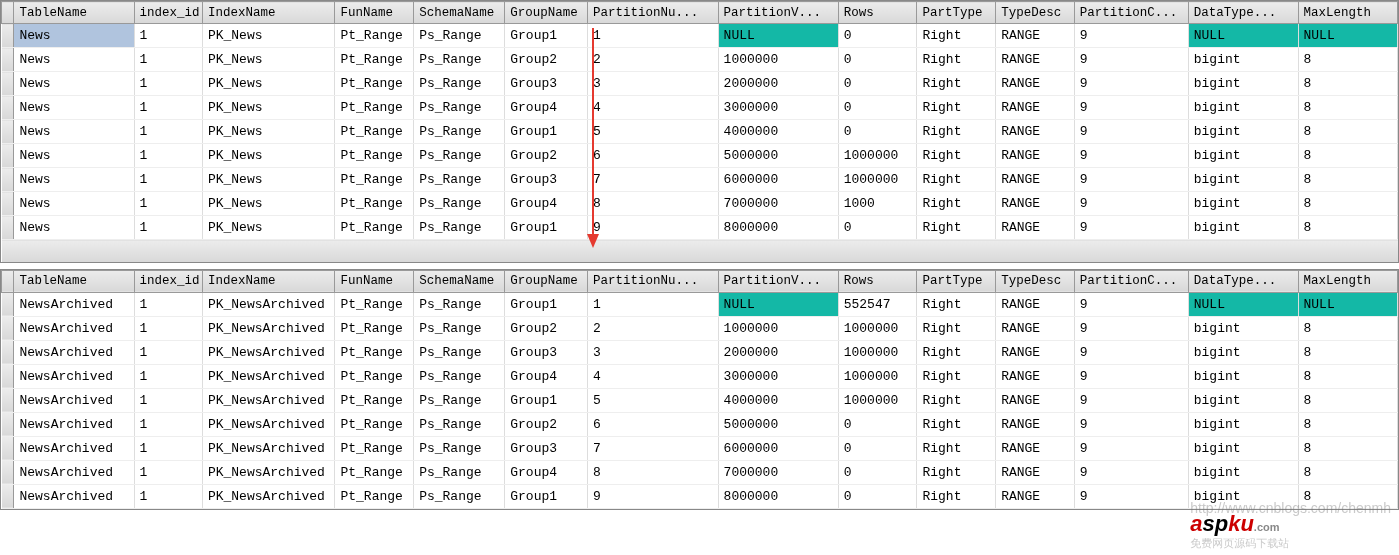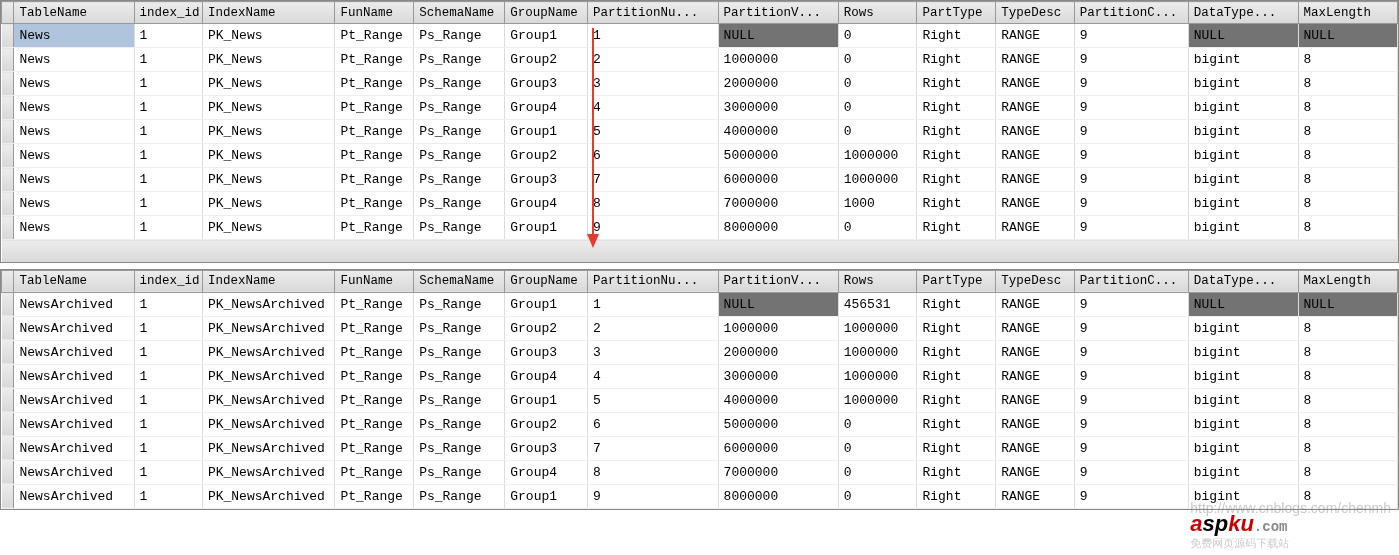--- a/index.html
+++ b/index.html
@@ -51,21 +51,21 @@
   }
   td.rowsel {
     background: linear-gradient(#ececec, #d8d8d8);
     border-right: 1px solid #999;
   }
   .selected-cell {
     background: #b0c4de;
     outline: 0px solid #000;
   }
   .null-cell {
-    background: #737373;
+    background: #14b8a6;
   }
   .spacer-row td {
     height: 22px;
     background: linear-gradient(#ececec,#d8d8d8);
     border: 0;
   }
   .c-table { width: 116px; }
   .c-idx   { width: 66px; }
   .c-index { width: 128px; }
   .c-fun   { width: 76px; }
@@ -352,21 +352,21 @@
         <tr>
           <td class="rowsel"></td>
           <td>NewsArchived</td>
           <td>1</td>
           <td>PK_NewsArchived</td>
           <td>Pt_Range</td>
           <td>Ps_Range</td>
           <td>Group1</td>
           <td>1</td>
           <td class="null-cell">NULL</td>
-          <td>456531</td>
+          <td>552547</td>
           <td>Right</td>
           <td>RANGE</td>
           <td>9</td>
           <td class="null-cell">NULL</td>
           <td class="null-cell">NULL</td>
         </tr>
         <tr>
           <td class="rowsel"></td>
           <td>NewsArchived</td>
           <td>1</td>
@@ -507,16 +507,16 @@
 </div>
 
 <svg class="arrow" width="20" height="222">
   <line x1="8" y1="0" x2="8" y2="208" stroke="#e53a30" stroke-width="2"></line>
   <polygon points="8,220 2,206 14,206" fill="#e53a30"></polygon>
 </svg>
 
 <div class="watermark">
   <div>http://www.cnblogs.com/chenmh</div>
   <div class="logo">
-    <span class="a">a</span><span class="sp">sp</span><span class="ku">ku</span><span style="font-size:14px;color:#888;font-style:normal;font-family:Liberation Mono, monospace;">.com</span>
+    <span class="a">a</span><span class="sp">sp</span><span class="ku">ku</span><span style="font-size:11px;color:#888;font-style:normal;">.com</span>
   </div>
   <div style="font-size:11px;font-family:Liberation Serif, serif;">免费网页源码下载站</div>
 </div>
 
 </body></html>

